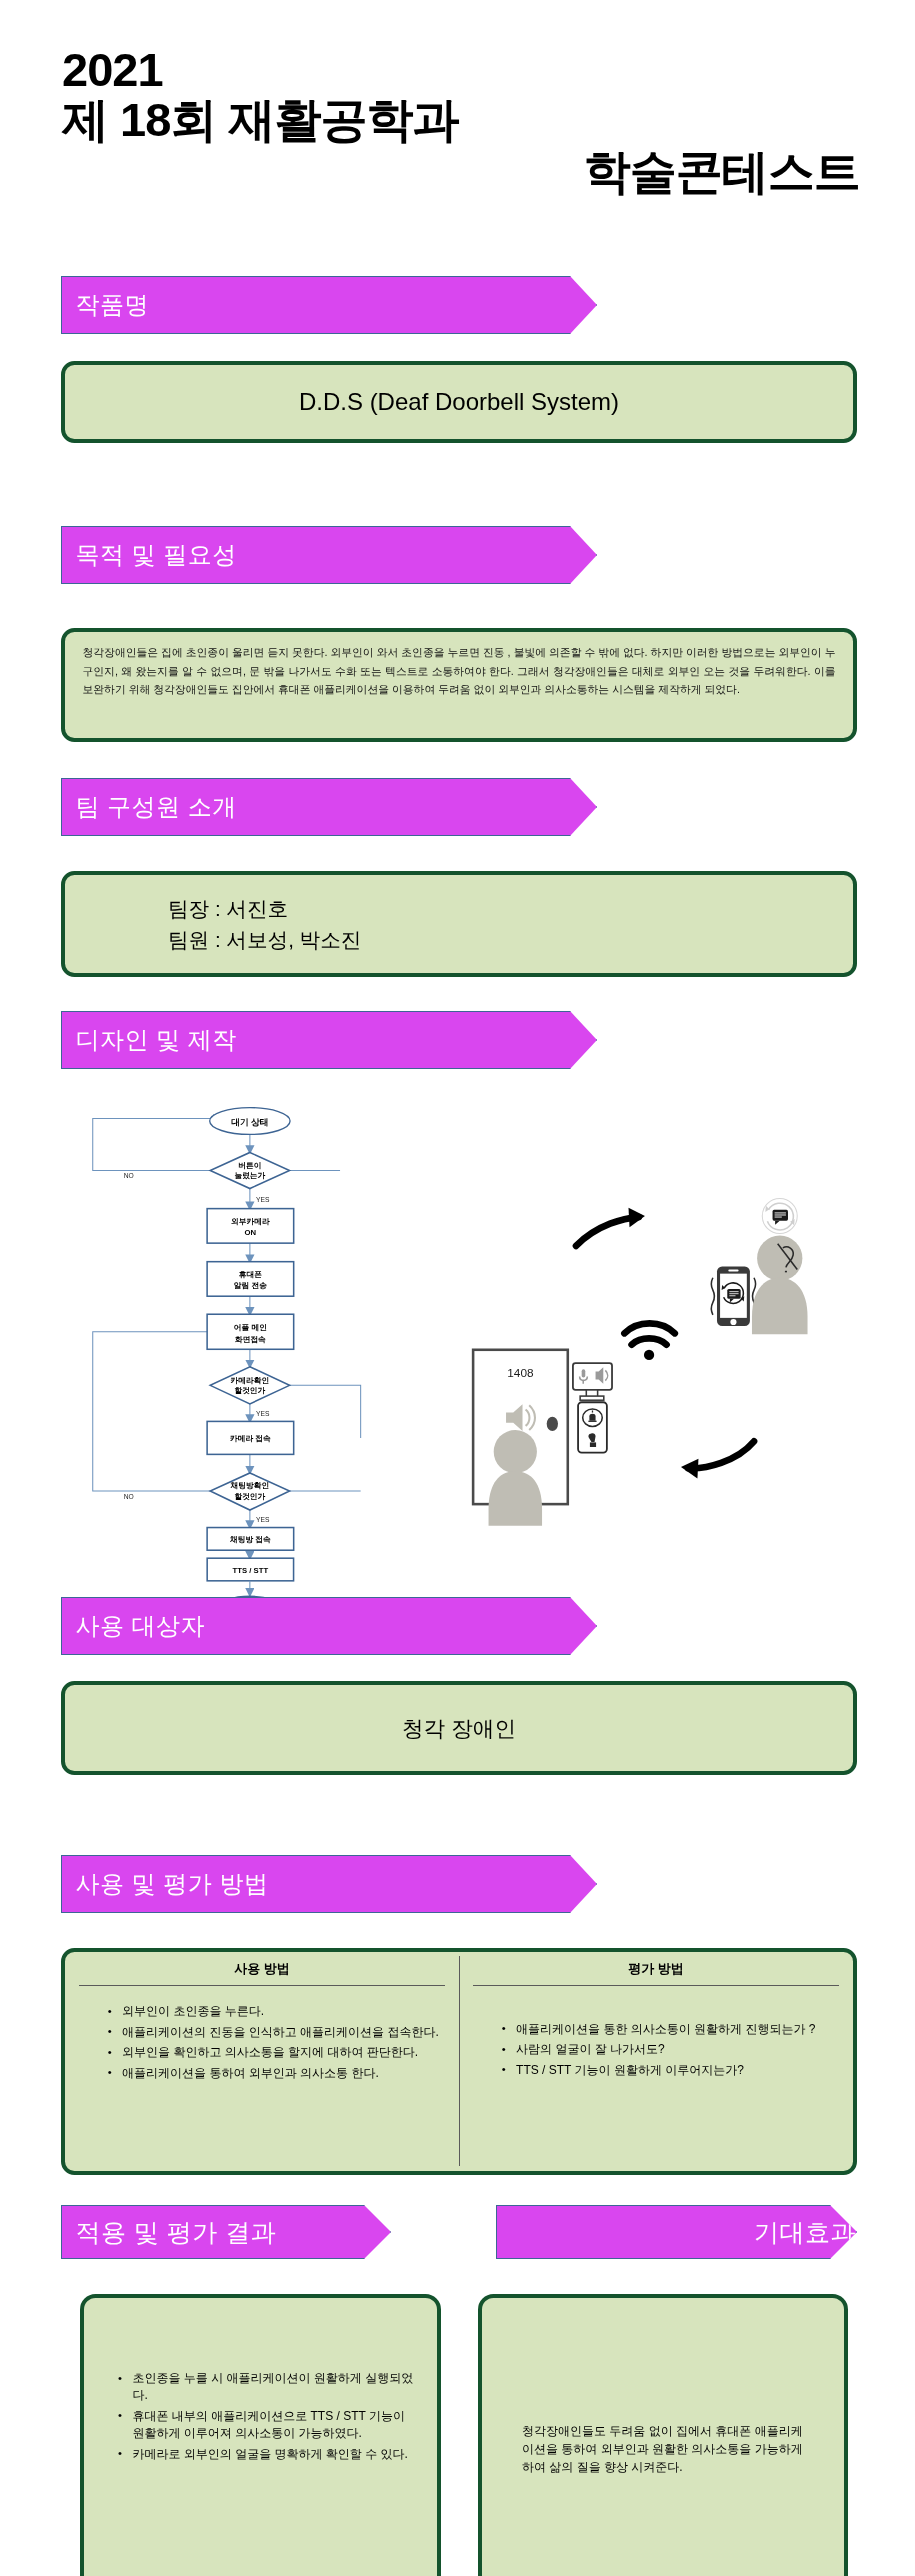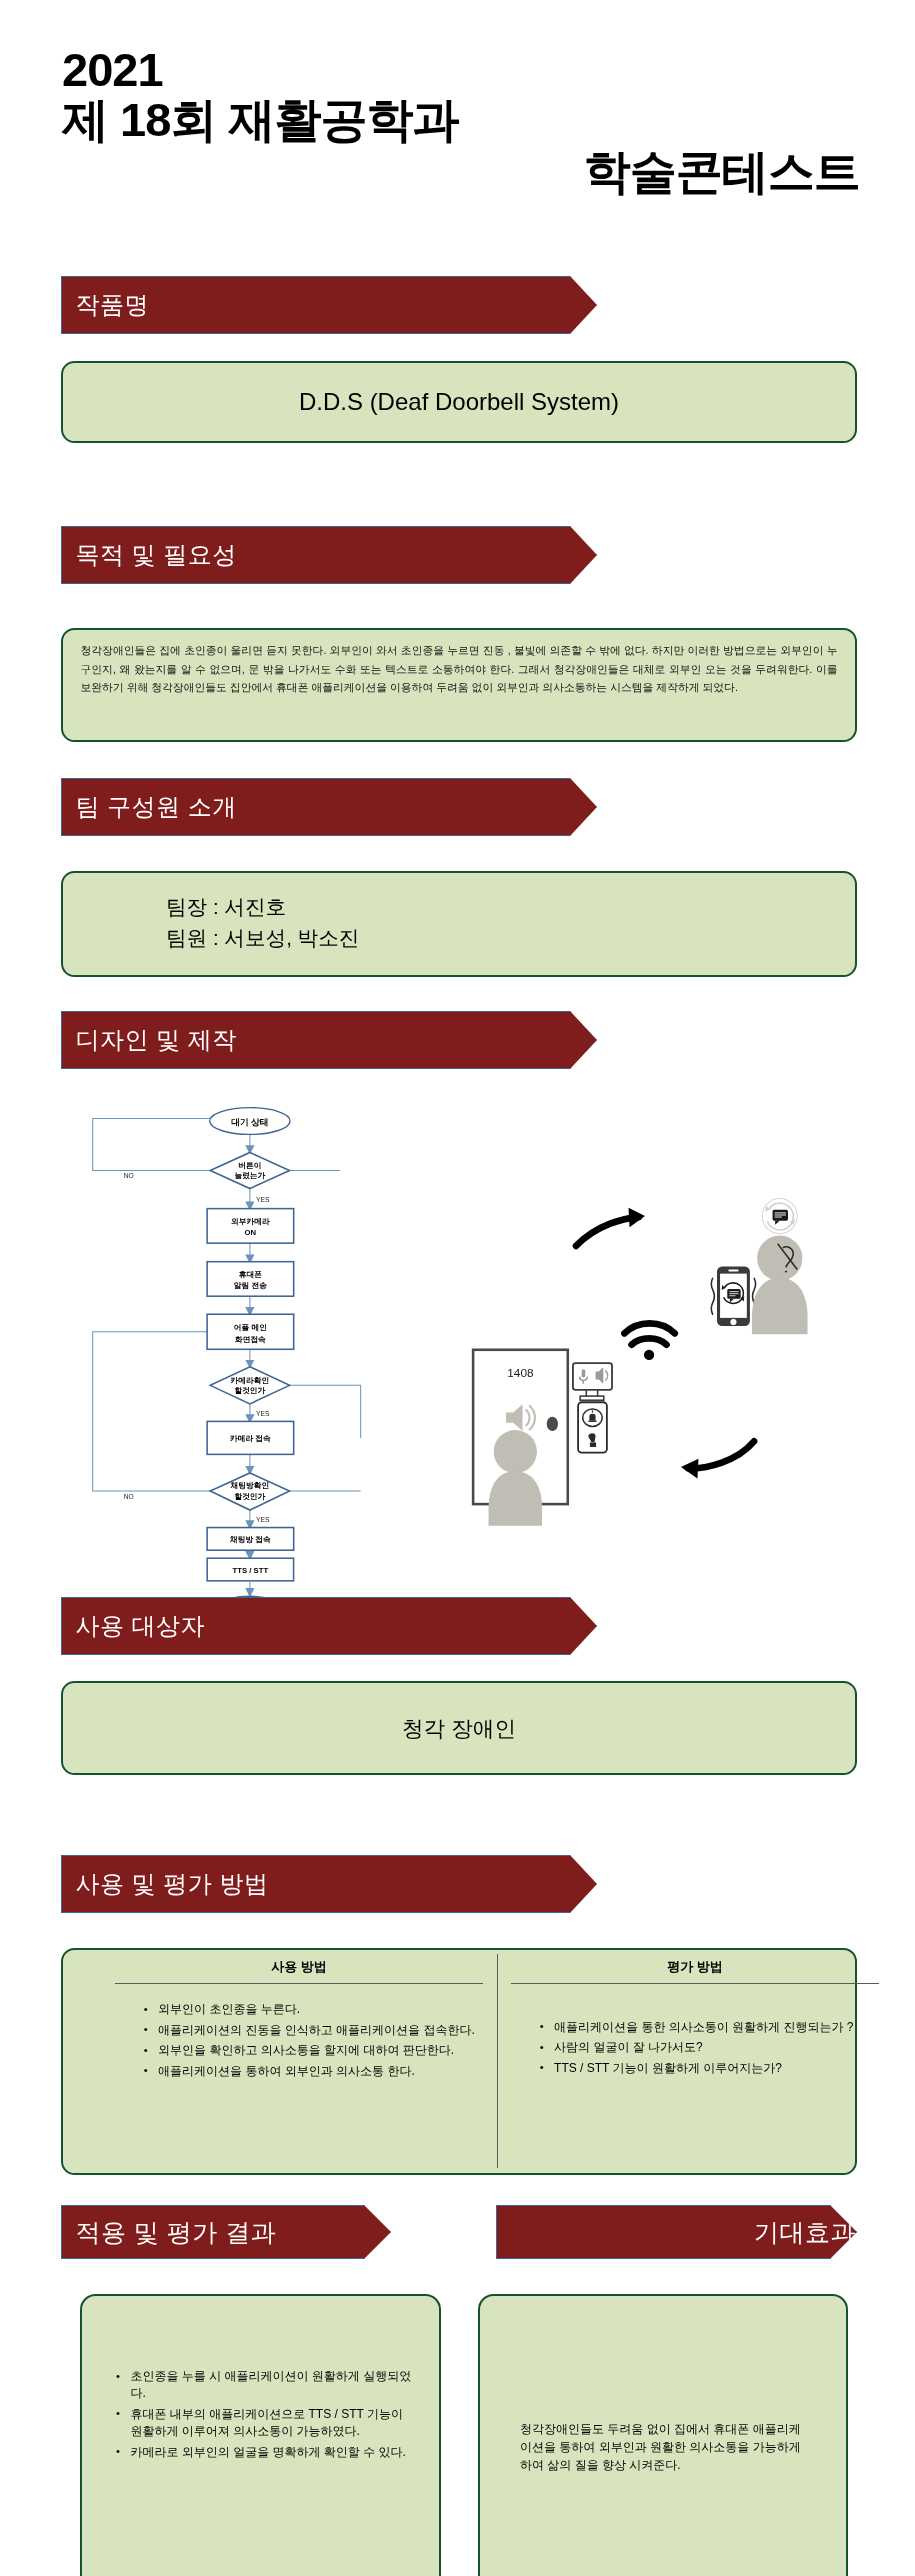--- a/index.html
+++ b/index.html
@@ -46,38 +46,38 @@
     line-height: 1.08;
     letter-spacing: -1px;
     text-align: right;
     padding-right: 6.2px;
     margin-top: 1px;
   }
 
   
   .hdr {
     position: absolute;
-    background: #7f1d1d;
+    background: #d946ef;
     border: 1px solid #3c6695;
     color: #ffffff;
     display: flex;
     align-items: center;
     padding-left: 13.4px;
     font-size: 24px;
     font-weight: 400;
     letter-spacing: 0.5px;
     clip-path: polygon(0 0, calc(100% - 27px) 0, 100% 50%, calc(100% - 27px) 100%, 0 100%);
   }
   .hdr.small { font-size: 25px; }
 
   
   .gbox {
     position: absolute;
     background: #d7e4bd;
-    border: 2px solid #14532d;
+    border: 4px solid #14532d;
     border-radius: 13.4px;
   }
   .gbox.tight { border-radius: 15.5px; }
 
   .center-txt {
     width: 100%;
     height: 100%;
     display: flex;
     align-items: center;
     justify-content: center;
@@ -114,21 +114,21 @@
   }
   ul.bl li::before {
     content: "\2022";
     position: absolute;
     left: 3.1px;
     top: -0.5px;
     font-size: 11.3px;
   }
 
   
-  .tbl { position: relative; width: 100%; height: 100%; margin-left: 38px; }
+  .tbl { position: relative; width: 100%; height: 100%; }
   .tbl .col {
     position: absolute;
     top: 0;
     height: 100%;
   }
   .tbl .colL { left: 0; width: 50%; }
   .tbl .colR { left: 50%; width: 50%; }
   .tbl .chead {
     text-align: center;
     font-weight: 700;

